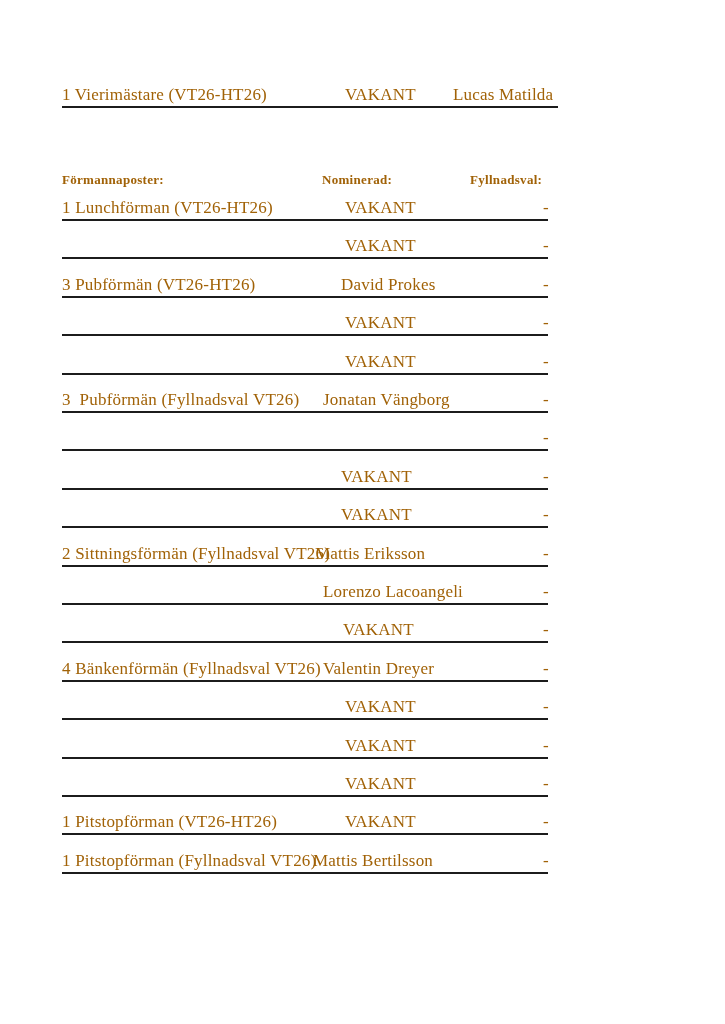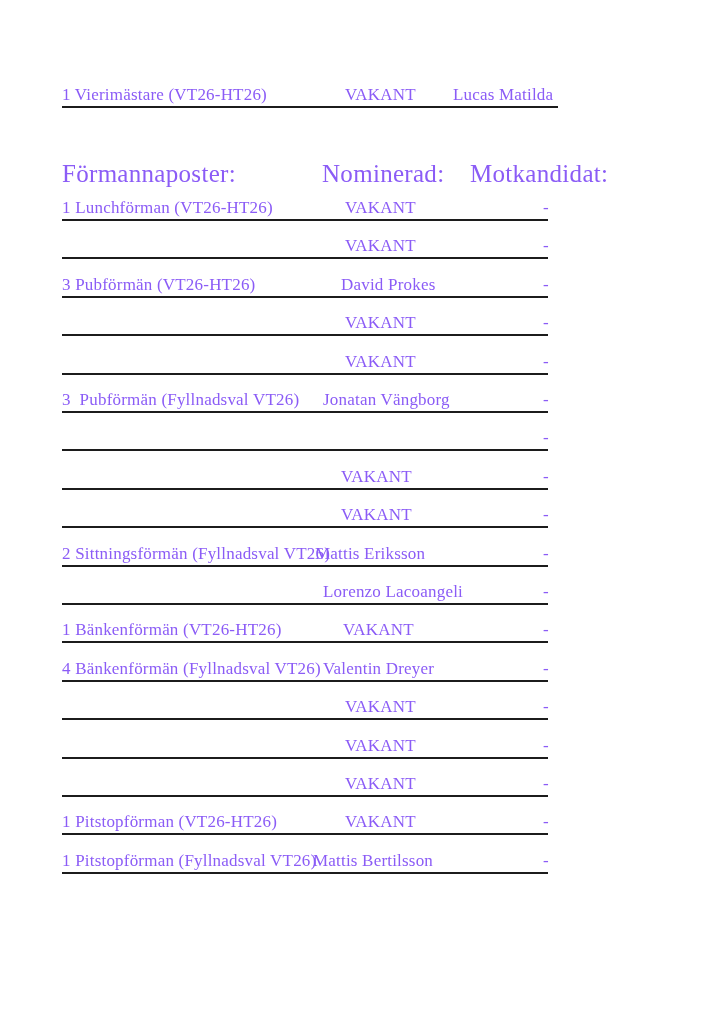--- a/index.html
+++ b/index.html
@@ -2,21 +2,21 @@
 <html><head>
 <meta charset="utf-8">
 <style>
   html, body { margin: 0; padding: 0; background: #e8e8e8; }
   .page {
     position: relative;
     width: 725px;
     height: 1024px;
     background: #ffffff;
     font-family: "Liberation Serif", "DejaVu Serif", serif;
-    color: #8b5cf6;
+    color: #a16207;
     overflow: hidden;
   }
   .row {
     position: absolute;
     left: 62px;
     height: 27px;
     border-bottom: 2px solid #1c1c1c;
     font-size: 17px;
     letter-spacing: 0.2px;
   }
@@ -30,22 +30,22 @@
   .row .c3 { left: 481px; }
   .toprow { width: 496px; top: 79px; }
   .toprow .c3 { left: 391px; }
   .mainrow { width: 486px; }
   .header {
     position: absolute;
     left: 62px;
     top: 162px;
     width: 540px;
     height: 26px;
-    font-size: 25px;
-    font-weight: normal;
+    font-size: 13px;
+    font-weight: bold;
     letter-spacing: 0.3px;
   }
   .header span { position: absolute; bottom: 0; white-space: pre; }
   .header .h1 { left: 0; }
   .header .h2 { left: 260px; }
   .header .h3 { left: 408px; }
 </style>
 </head>
 <body>
 
@@ -53,21 +53,21 @@
 
   <div class="row toprow">
     <span class="c1">1 Vierimästare (VT26-HT26)</span>
     <span class="c2" style="left:283px">VAKANT</span>
     <span class="c3">Lucas Matilda</span>
   </div>
 
   <div class="header">
     <span class="h1">Förmannaposter:</span>
     <span class="h2">Nominerad:</span>
-    <span class="h3">Motkandidat:</span>
+    <span class="h3">Fyllnadsval:</span>
   </div>
 
   <div class="row mainrow" style="top:192px">
     <span class="c1">1 Lunchförman (VT26-HT26)</span>
     <span class="c2" style="left:283px">VAKANT</span>
     <span class="c3">-</span>
   </div>
 
   <div class="row mainrow" style="top:230px">
     <span class="c2" style="left:283px">VAKANT</span>
@@ -120,21 +120,20 @@
     <span class="c3">-</span>
   </div>
 
   <div class="row mainrow" style="top:576px">
     <span class="c1"></span>
     <span class="c2" style="left:261px">Lorenzo Lacoangeli</span>
     <span class="c3">-</span>
   </div>
 
   <div class="row mainrow" style="top:614px">
-    <span class="c1">1 Bänkenförmän (VT26-HT26)</span>
     <span class="c2" style="left:281px">VAKANT</span>
     <span class="c3">-</span>
   </div>
 
   <div class="row mainrow" style="top:653px">
     <span class="c1">4 Bänkenförmän (Fyllnadsval VT26)</span>
     <span class="c2" style="left:261px">Valentin Dreyer</span>
     <span class="c3">-</span>
   </div>
 

